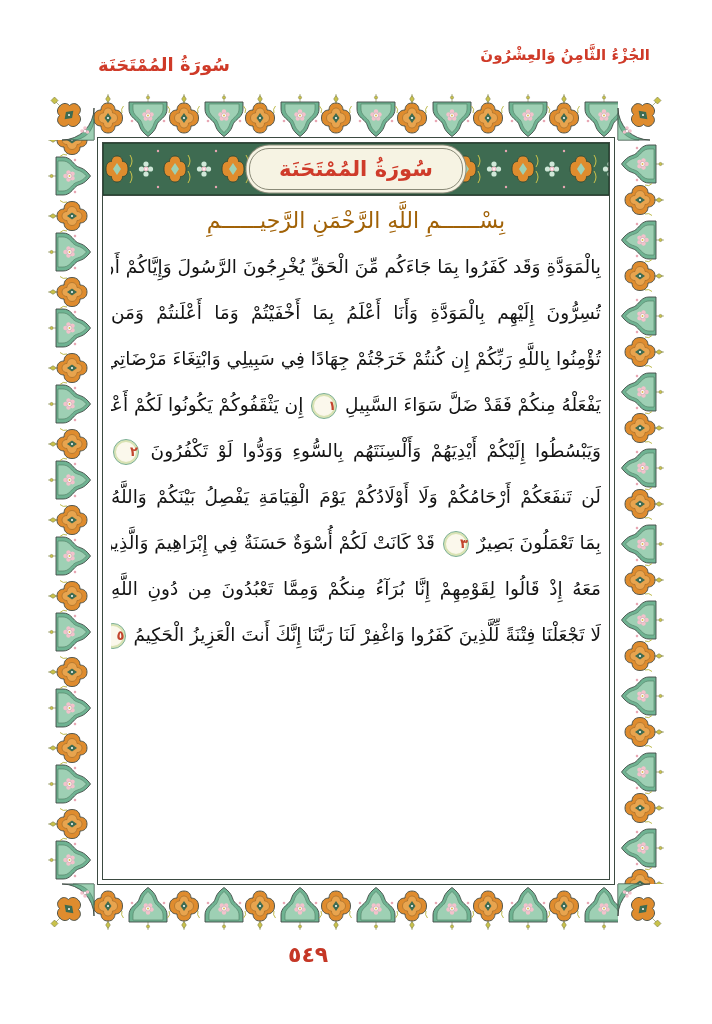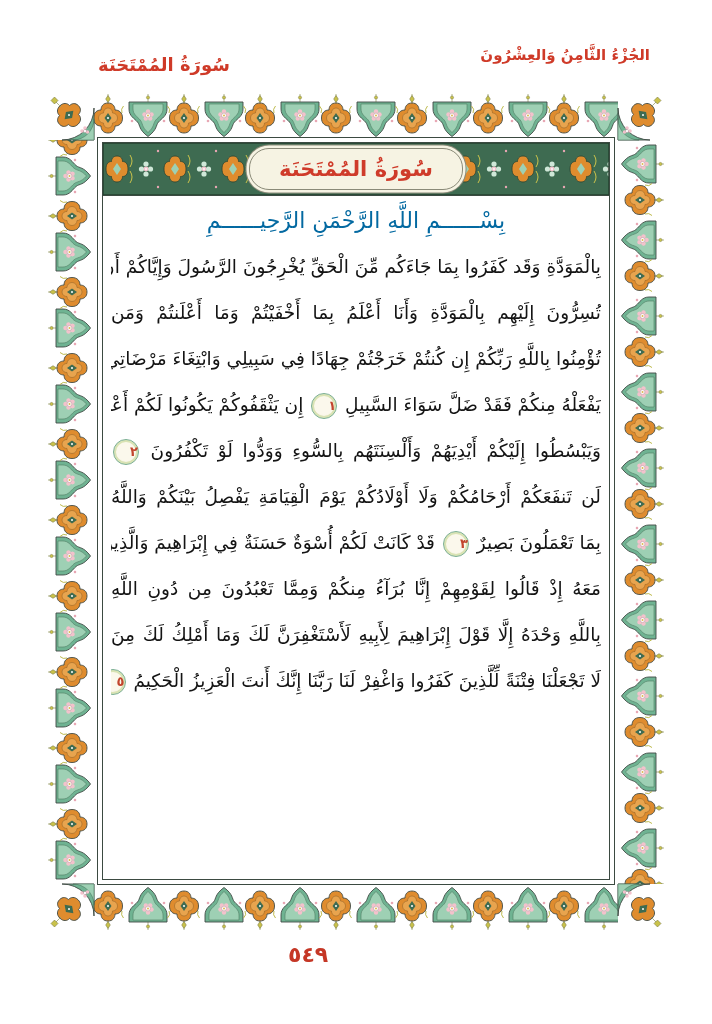--- a/index.html
+++ b/index.html
@@ -49,21 +49,21 @@
     box-shadow:0 0 0 2.5px #f6f3e3, 0 0 0 3.5px #8a8a78;
     display:flex;align-items:center;justify-content:center;
   }
   .cartouche span{
     color:#cf3b2a;font-size:21px;font-weight:bold;direction:rtl;white-space:nowrap;
   }
 
   
   .bismillah{
     height:48px;display:flex;align-items:center;justify-content:center;
-    color:#0369a1;font-size:22px;direction:rtl;white-space:nowrap;
+    color:#a16207;font-size:22px;direction:rtl;white-space:nowrap;
   }
 
   
   .lines{padding:0 8px 6px 8px;}
   .qline{
     direction:rtl;
     text-align:justify;text-align-last:justify;
     white-space:nowrap;overflow:hidden;
     font-size:18.5px;color:#141414;
     height:46px;line-height:46px;
@@ -193,21 +193,20 @@
 
       <div class="lines">
           <div class="qline">بِالْمَوَدَّةِ وَقَد كَفَرُوا بِمَا جَاءَكُم مِّنَ الْحَقِّ يُخْرِجُونَ الرَّسُولَ وَإِيَّاكُمْ أَن</div>
           <div class="qline">تُسِرُّونَ إِلَيْهِم بِالْمَوَدَّةِ وَأَنَا أَعْلَمُ بِمَا أَخْفَيْتُمْ وَمَا أَعْلَنتُمْ وَمَن</div>
           <div class="qline">تُؤْمِنُوا بِاللَّهِ رَبِّكُمْ إِن كُنتُمْ خَرَجْتُمْ جِهَادًا فِي سَبِيلِي وَابْتِغَاءَ مَرْضَاتِي</div>
           <div class="qline">يَفْعَلْهُ مِنكُمْ فَقَدْ ضَلَّ سَوَاءَ السَّبِيلِ <span class="ayah">١</span> إِن يَثْقَفُوكُمْ يَكُونُوا لَكُمْ أَعْدَاءً</div>
           <div class="qline">وَيَبْسُطُوا إِلَيْكُمْ أَيْدِيَهُمْ وَأَلْسِنَتَهُم بِالسُّوءِ وَوَدُّوا لَوْ تَكْفُرُونَ <span class="ayah">٢</span></div>
           <div class="qline">لَن تَنفَعَكُمْ أَرْحَامُكُمْ وَلَا أَوْلَادُكُمْ يَوْمَ الْقِيَامَةِ يَفْصِلُ بَيْنَكُمْ وَاللَّهُ</div>
           <div class="qline">بِمَا تَعْمَلُونَ بَصِيرٌ <span class="ayah">٣</span> قَدْ كَانَتْ لَكُمْ أُسْوَةٌ حَسَنَةٌ فِي إِبْرَاهِيمَ وَالَّذِينَ</div>
           <div class="qline">مَعَهُ إِذْ قَالُوا لِقَوْمِهِمْ إِنَّا بُرَآءُ مِنكُمْ وَمِمَّا تَعْبُدُونَ مِن دُونِ اللَّهِ</div>
-          <div class="qline">بِاللَّهِ وَحْدَهُ إِلَّا قَوْلَ إِبْرَاهِيمَ لِأَبِيهِ لَأَسْتَغْفِرَنَّ لَكَ وَمَا أَمْلِكُ لَكَ مِنَ</div>
           <div class="qline">لَا تَجْعَلْنَا فِتْنَةً لِّلَّذِينَ كَفَرُوا وَاغْفِرْ لَنَا رَبَّنَا إِنَّكَ أَنتَ الْعَزِيزُ الْحَكِيمُ <span class="ayah">٥</span></div>
         </div>
 
     </div>
   </div>
 
   <div class="pagenum">٥٤٩</div>
 
 </div>
 

